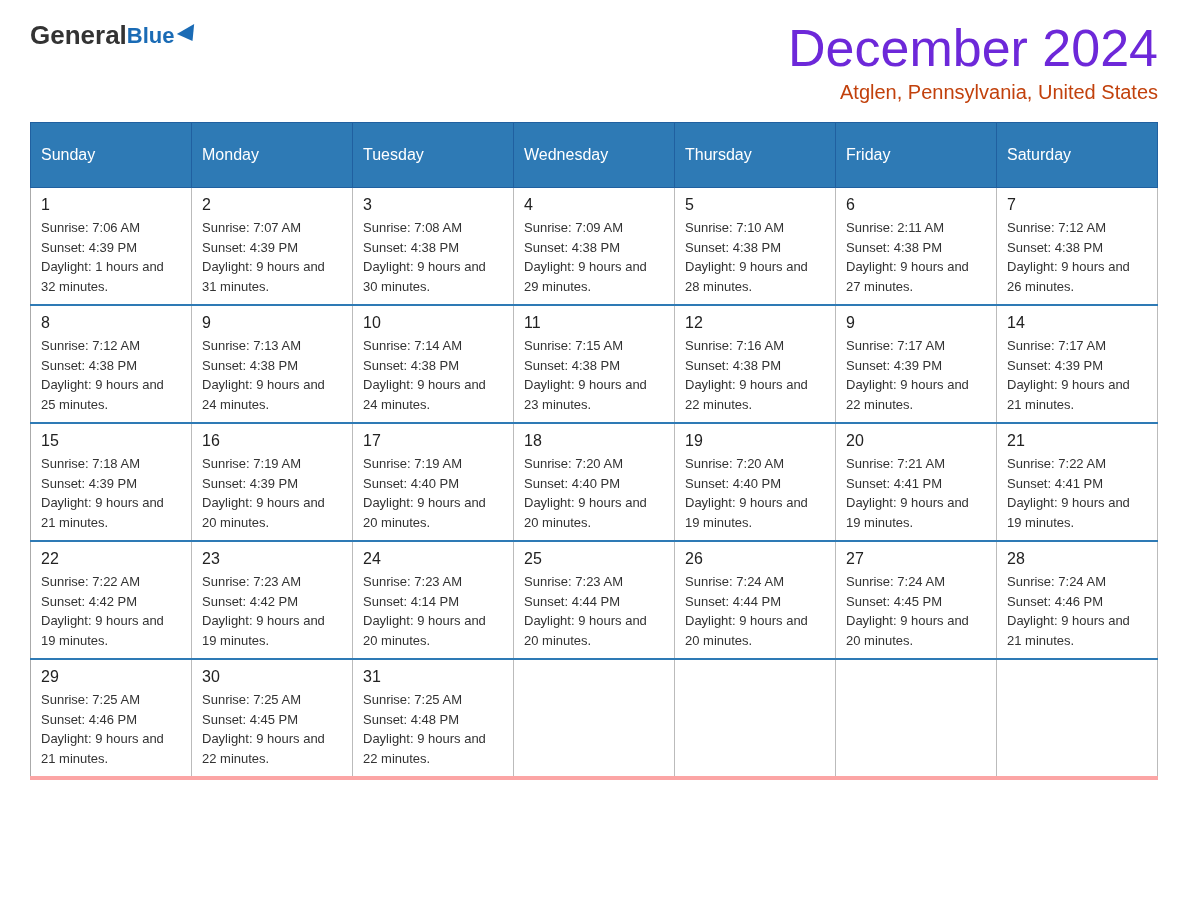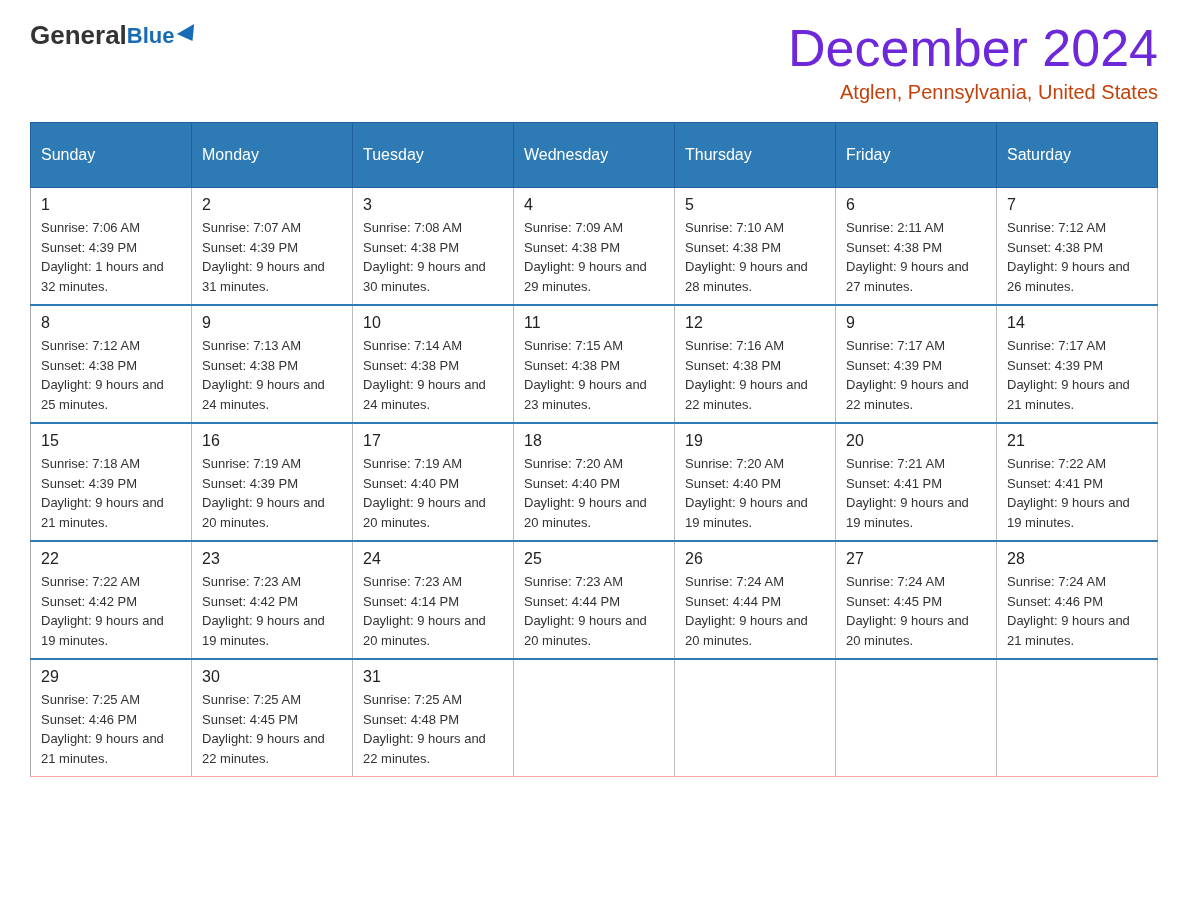--- a/index.html
+++ b/index.html
@@ -99,21 +99,21 @@
       font-weight: normal;
       margin-bottom: 4px;
       display: block;
     }
     .day-info {
       font-size: 13px;
       line-height: 1.5;
       color: #333;
     }
     .last-row td {
-      border-bottom: 1px solid #fca5a5;
+      border-bottom: 4px solid #fca5a5;
     }
   </style>
 </head>
 <body>
 
 <div class="header-area">
   <div class="logo-area">
     <div class="logo-text">
       <span class="logo-general">General</span>
       <div class="logo-blue-block">

